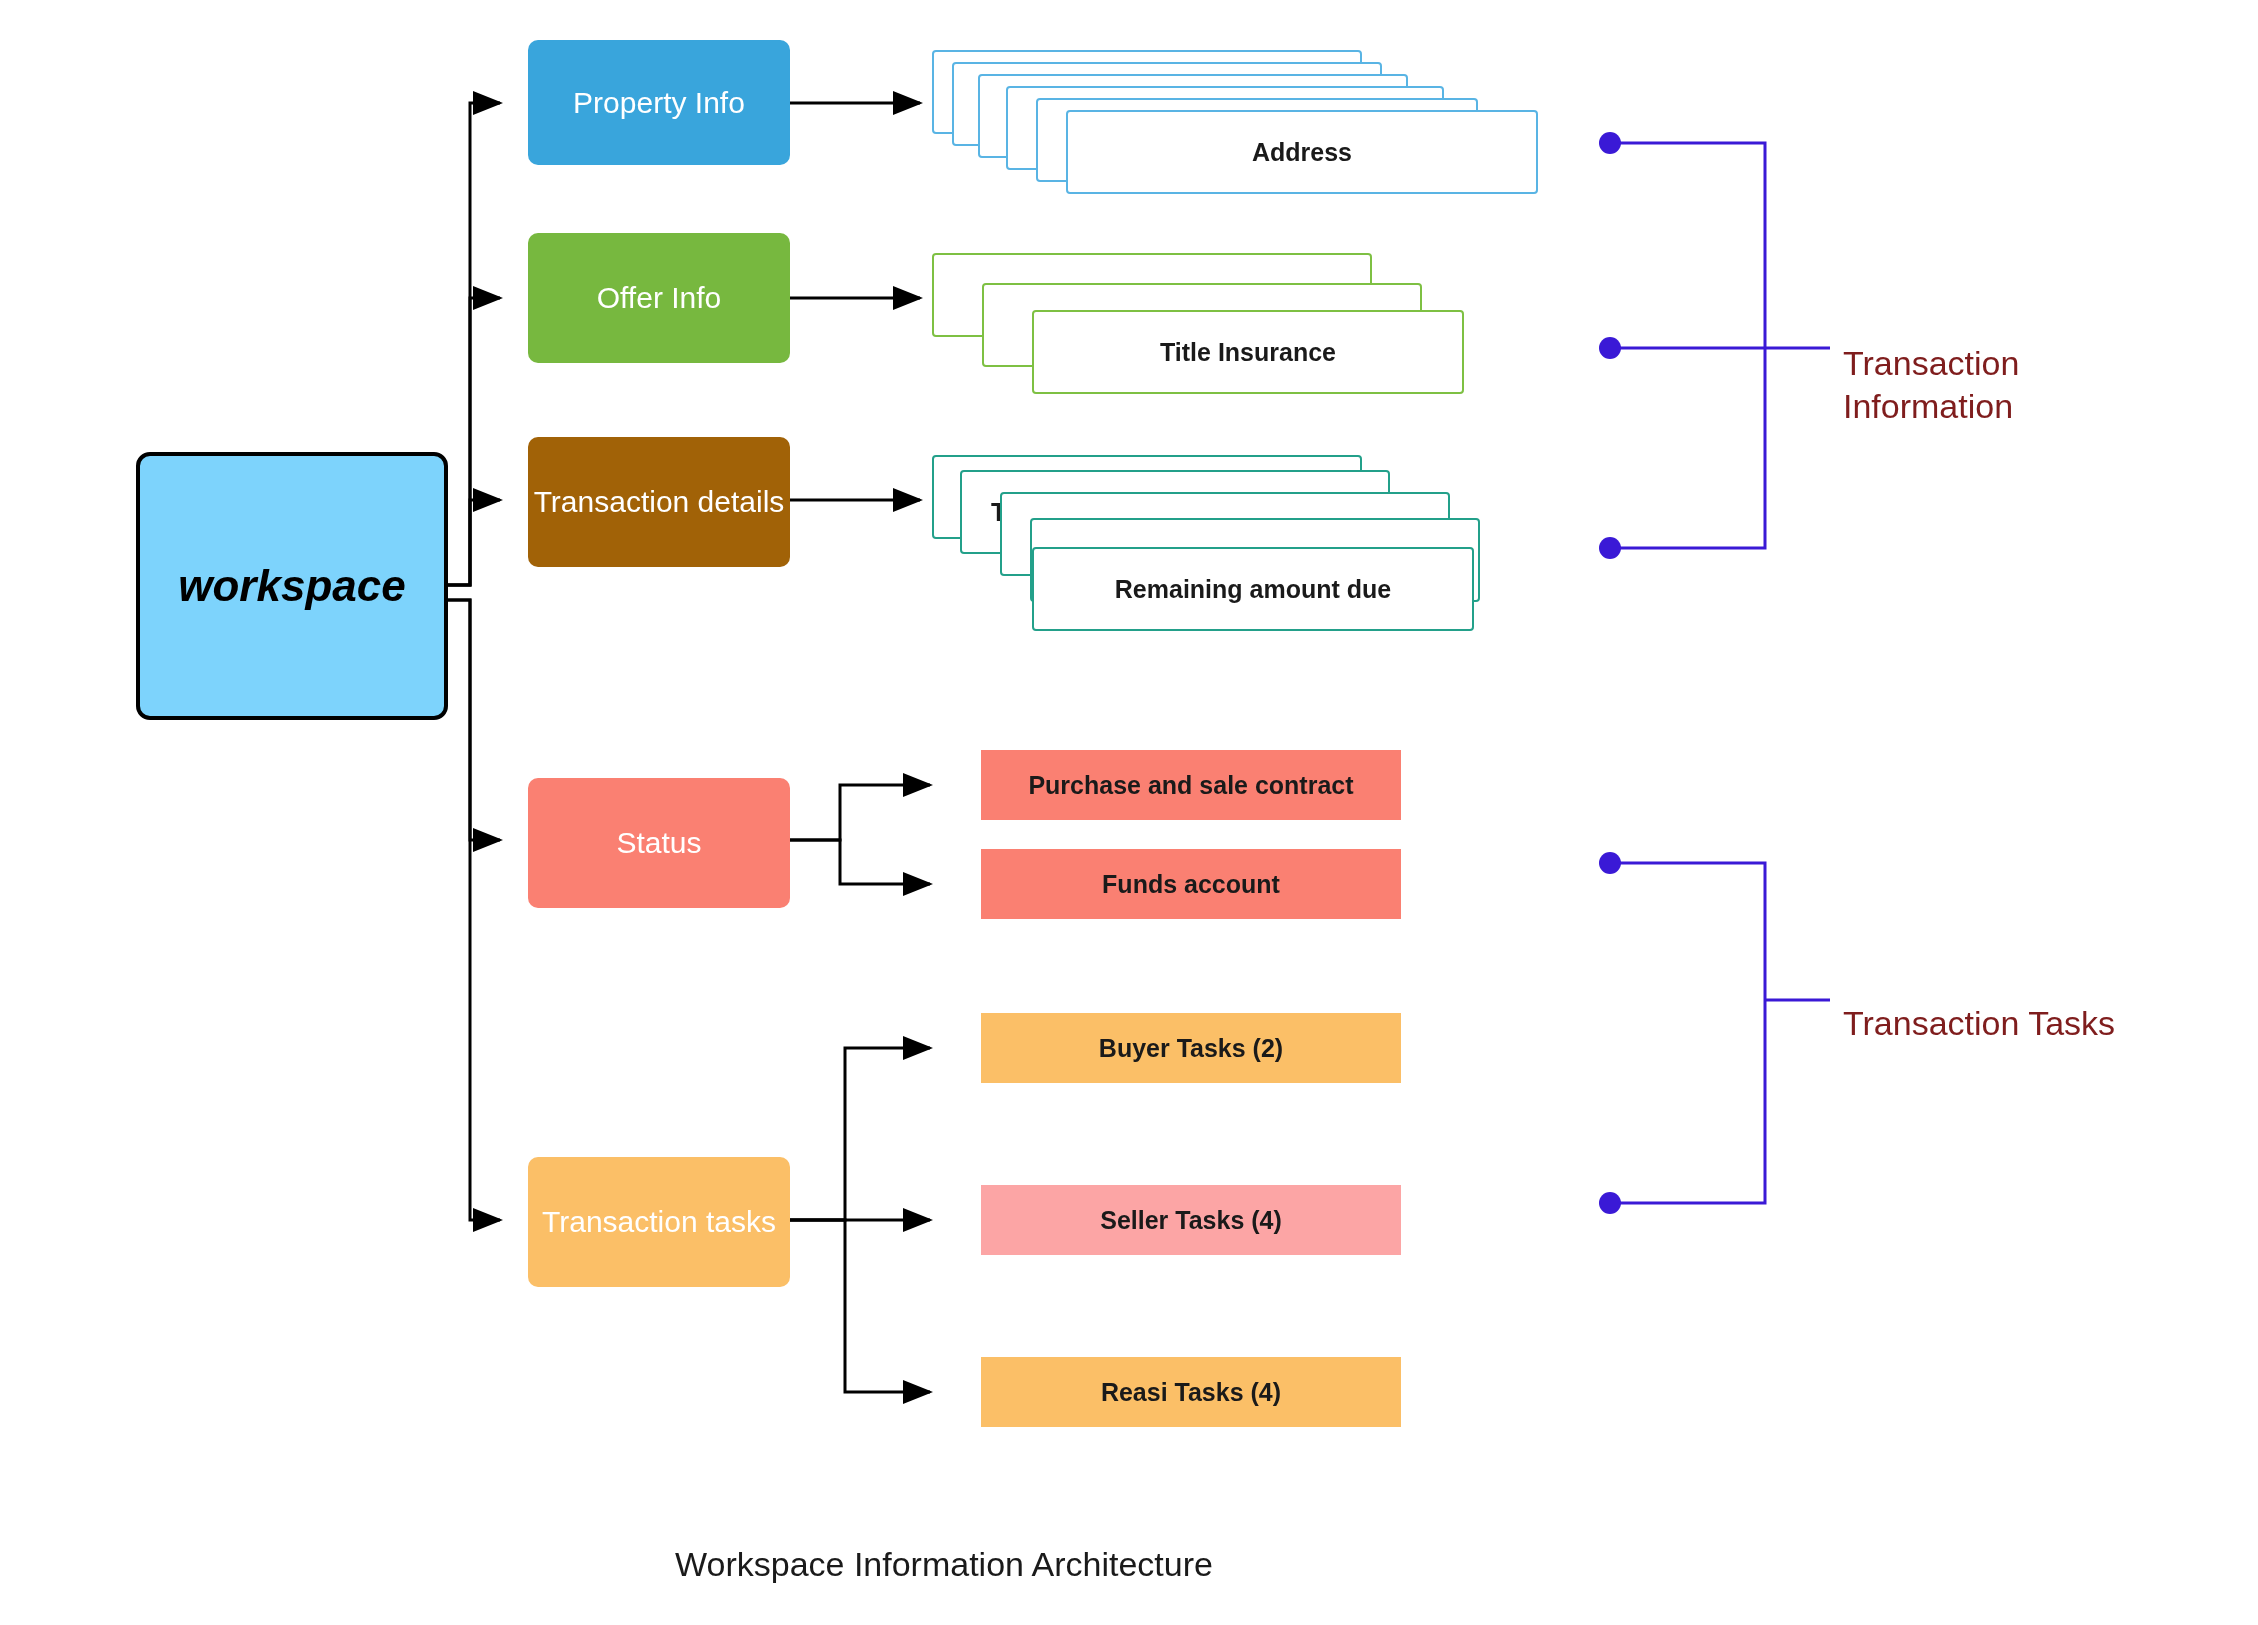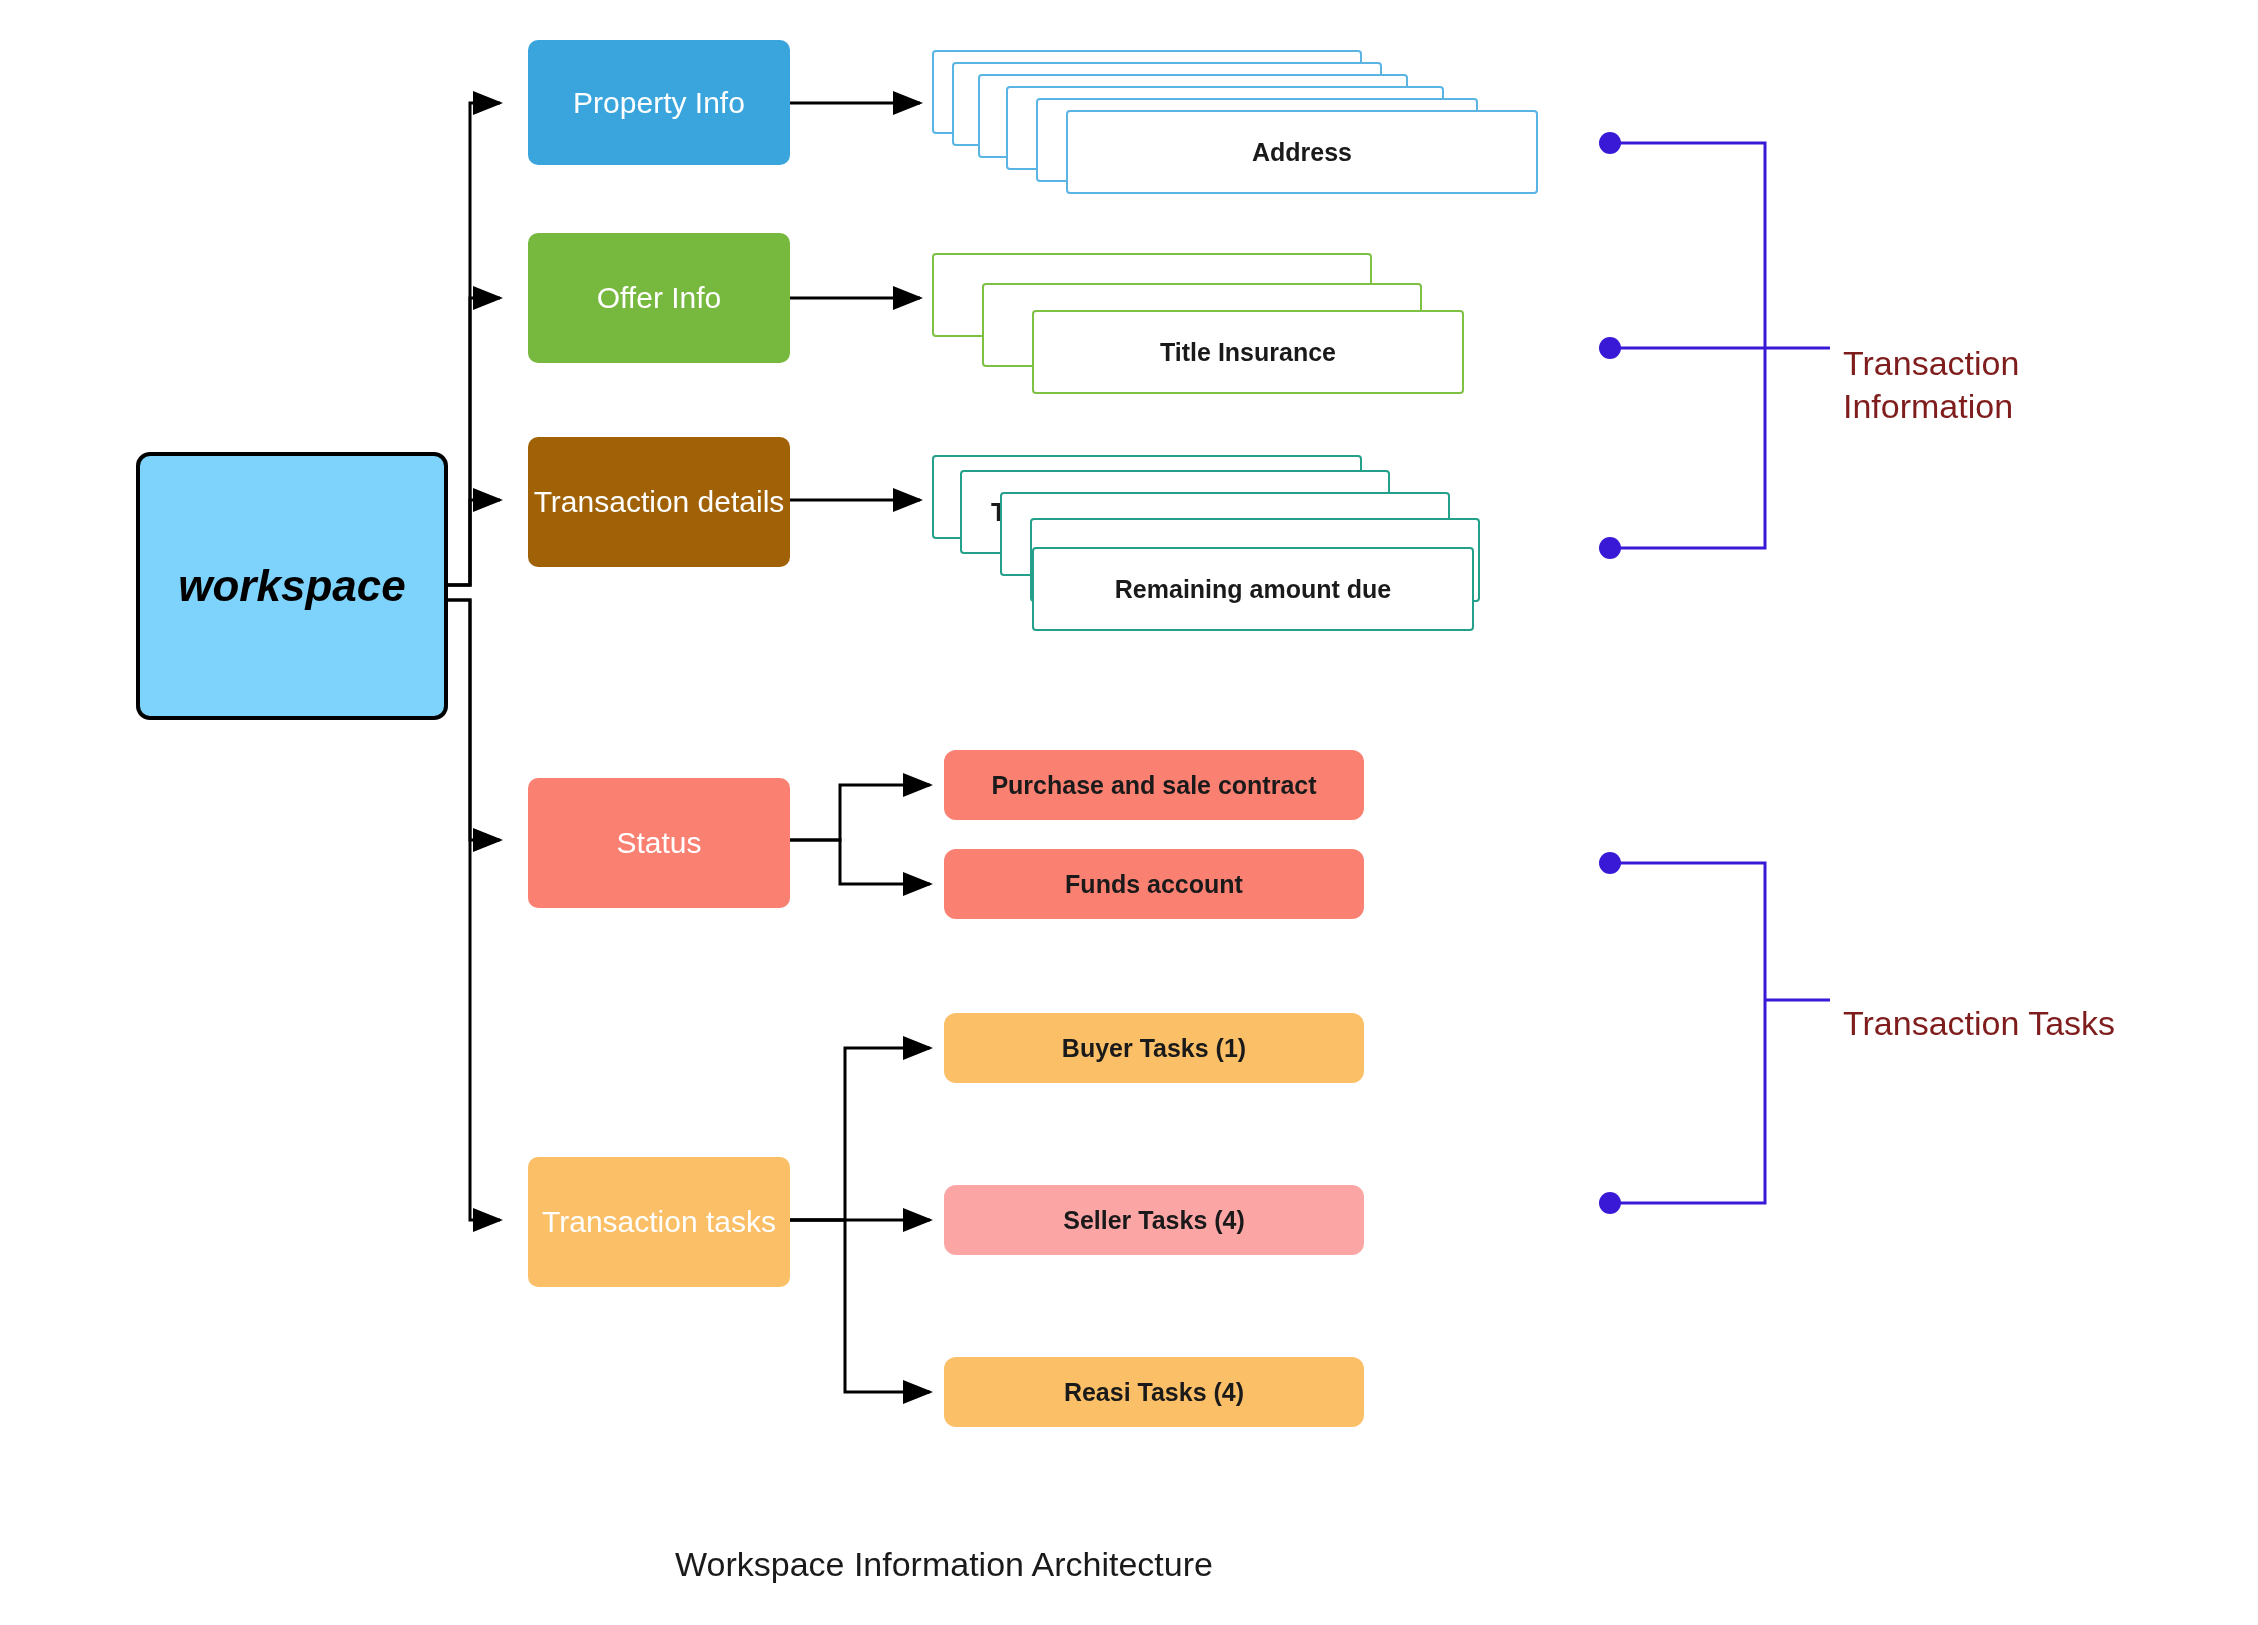--- a/index.html
+++ b/index.html
@@ -54,25 +54,26 @@
   .cat {
     font-size: 30px;
   }
   .leaf {
     position: absolute;
     box-sizing: border-box;
     display: flex;
     align-items: center;
     justify-content: center;
     text-align: center;
-    border-radius: 12px;
+    border-radius: 0;
     color: #1a1a1a;
     font-weight: bold;
     font-size: 25px;
     line-height: 1.2;
+    margin-left: 37px;
   }
   
   .stack-card {
     position: absolute;
     box-sizing: border-box;
     background: #ffffff;
     border-radius: 4px;
     display: flex;
     align-items: center;
     justify-content: center;
@@ -202,21 +203,21 @@
   </div>
 
   <div class="leaf" style="left:944px; top:750px; width:420px; height:70px; background:#fa8072;">
     <span>Purchase and sale contract</span>
   </div>
   <div class="leaf" style="left:944px; top:849px; width:420px; height:70px; background:#fa8072;">
     <span>Funds account</span>
   </div>
 
   <div class="leaf" style="left:944px; top:1013px; width:420px; height:70px; background:#fbbf67;">
-    <span>Buyer Tasks (1)</span>
+    <span>Buyer Tasks (2)</span>
   </div>
   <div class="leaf" style="left:944px; top:1185px; width:420px; height:70px; background:#fca5a5;">
     <span>Seller Tasks (4)</span>
   </div>
   <div class="leaf" style="left:944px; top:1357px; width:420px; height:70px; background:#fbbf67;">
     <span>Reasi Tasks (4)</span>
   </div>
 
   <div class="bracket-label" style="left:1843px; top:322px; width:330px;">
     <div>Transaction</div>

